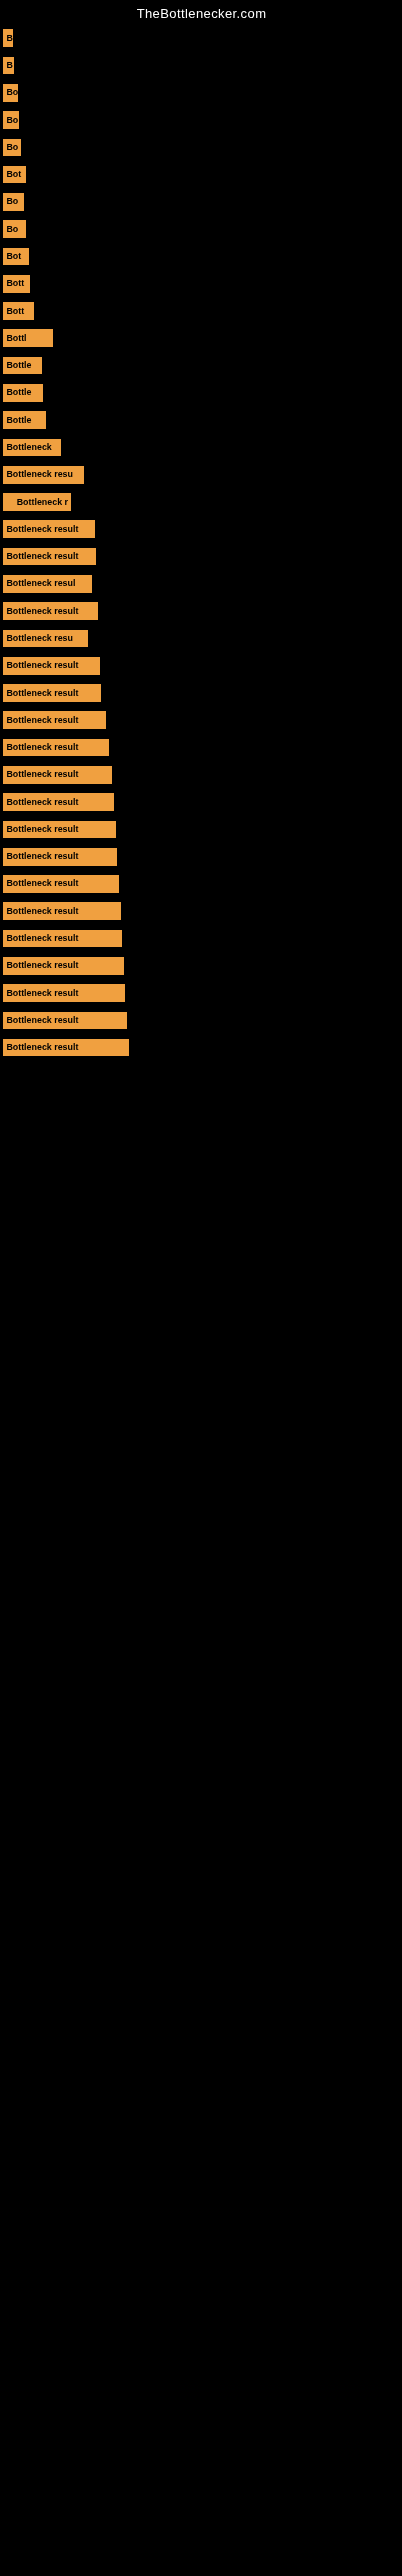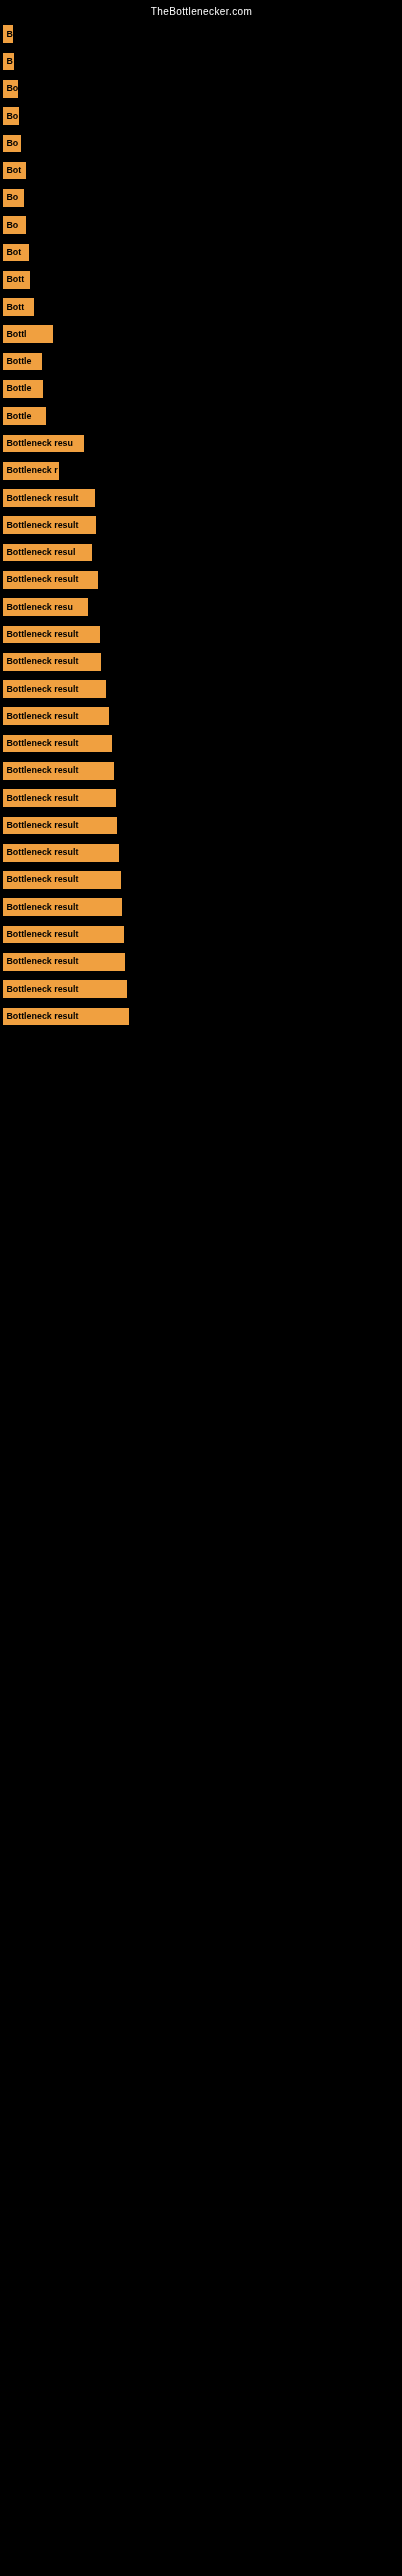--- a/index.html
+++ b/index.html
@@ -9,21 +9,21 @@
     }
     body {
       background-color: #000;
       width: 403px;
       min-height: 2576px;
       font-family: Arial, sans-serif;
       position: relative;
     }
     .site-title {
       color: #fff;
-      font-size: 10px;
+      font-size: 13px;
       text-align: center;
       padding: 6.4px 0 3.2px 0;
       letter-spacing: 0.4px;
     }
     .bar-row {
       display: flex;
       align-items: center;
       margin-bottom: 0px;
       padding: 4.8px 0 4.8px 3.2px;
     }
@@ -85,24 +85,27 @@
     <div class="bar-row">
       <span class="bar-label" style="width: 39px;">Bottle</span>
     </div>
     <div class="bar-row">
       <span class="bar-label" style="width: 40px;">Bottle</span>
     </div>
     <div class="bar-row">
       <span class="bar-label" style="width: 43px;">Bottle</span>
     </div>
     <div class="bar-row">
+      <span class="bar-label" style="width: 58px;">Bottleneck</span>
+    </div>
+    <div class="bar-row">
       <span class="bar-label" style="width: 81px;">Bottleneck resu</span>
     </div>
     <div class="bar-row">
-      <span class="bar-label" style="width: 56px;">Bottleneck r</span>
+      <span class="bar-label" style="width: 68px; text-align: right;">Bottleneck r</span>
     </div>
     <div class="bar-row">
       <span class="bar-label" style="width: 92px;">Bottleneck result</span>
     </div>
     <div class="bar-row">
       <span class="bar-label" style="width: 93px;">Bottleneck result</span>
     </div>
     <div class="bar-row">
       <span class="bar-label" style="width: 89px;">Bottleneck resul</span>
     </div>

